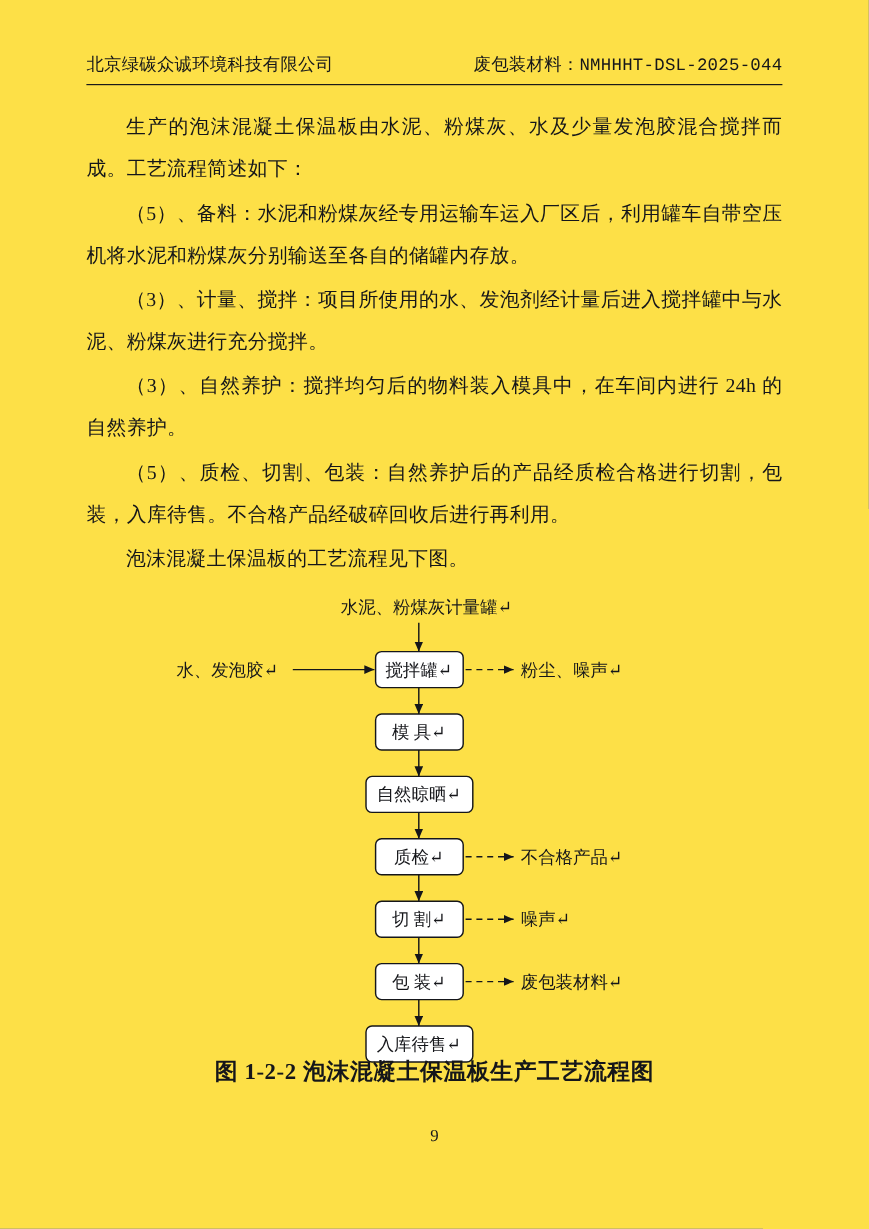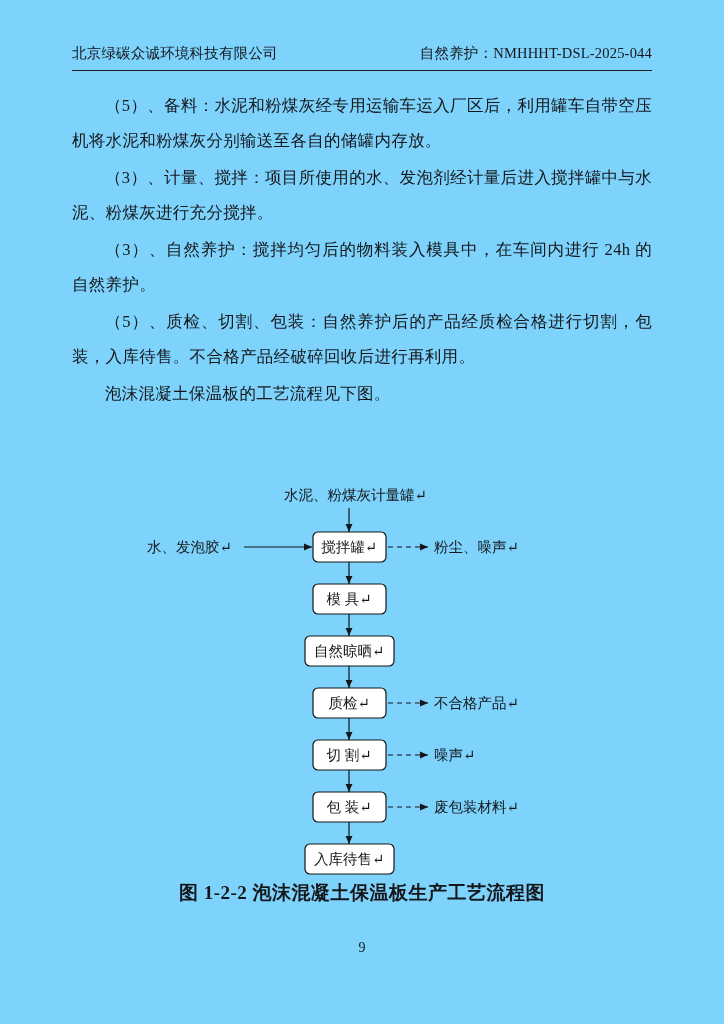--- a/index.html
+++ b/index.html
@@ -3,21 +3,21 @@
 <meta charset="utf-8">
 <style>
   html, body {
     margin: 0;
     padding: 0;
     background: #8a8a8a;
   }
   .page {
     width: 724px;
     height: 1024px;
-    background: #7dd3fc;
+    background: #fde047;
     position: relative;
     margin: 0 auto;
     box-sizing: border-box;
     font-family: "Liberation Serif", "DejaVu Serif", serif;
     color: #15161a;
     overflow: hidden;
   }
 
   
   .header {
@@ -26,21 +26,21 @@
     top: 44px;
     width: 580px;
     display: flex;
     justify-content: space-between;
     align-items: flex-end;
     font-size: 14.5px;
     letter-spacing: .2px;
   }
   .header .left { white-space: nowrap; }
   .header .right { white-space: nowrap; }
-  .header .code { font-family: Liberation Serif, serif; }
+  .header .code { font-family: Liberation Mono, monospace; }
   .header-rule {
     position: absolute;
     left: 72px;
     top: 70px;
     width: 580px;
     height: 0;
     border-top: 1px solid #1a1a1a;
   }
 
   
@@ -58,21 +58,21 @@
     text-justify: inter-ideograph;
     text-indent: 2em;
     letter-spacing: .3px;
   }
   p.para.nogap { margin-bottom: 0; }
 
   
   .flow {
     position: absolute;
     left: 72px;
-    top: 478px;
+    top: 489px;
     width: 580px;
     height: 400px;
   }
   .flow svg { display: block; }
   .flow .boxtext {
     font-family: "Liberation Serif", "DejaVu Serif", serif;
     font-size: 14.5px;
     fill: #15161a;
   }
   .flow .sidetext {
@@ -104,26 +104,27 @@
   }
 </style>
 </head>
 <body>
 
 <div class="page">
 
   <div class="header">
     <span class="left">北京绿碳众诚环境科技有限公司</span>
     <span class="right">
-      <span>自然养护：</span><span class="code">NMHHHT-DSL-2025-044</span>
+      <span>废包装材料：</span><span class="code">NMHHHT-DSL-2025-044</span>
     </span>
   </div>
   <div class="header-rule"></div>
 
   <div class="content">
+    <p class="para">生产的泡沫混凝土保温板由水泥、粉煤灰、水及少量发泡胶混合搅拌而成。工艺流程简述如下：</p>
     <p class="para">（5）、备料：水泥和粉煤灰经专用运输车运入厂区后，利用罐车自带空压机将水泥和粉煤灰分别输送至各自的储罐内存放。</p>
     <p class="para">（3）、计量、搅拌：项目所使用的水、发泡剂经计量后进入搅拌罐中与水泥、粉煤灰进行充分搅拌。</p>
     <p class="para">（3）、自然养护：搅拌均匀后的物料装入模具中，在车间内进行 24h 的自然养护。</p>
     <p class="para">（5）、质检、切割、包装：自然养护后的产品经质检合格进行切割，包装，入库待售。不合格产品经破碎回收后进行再利用。</p>
     <p class="para nogap">泡沫混凝土保温板的工艺流程见下图。</p>
   </div>
 
   <div class="flow">
     <svg width="580" height="400" viewBox="0 0 580 400" xmlns="http://www.w3.org/2000/svg">
       <defs>

